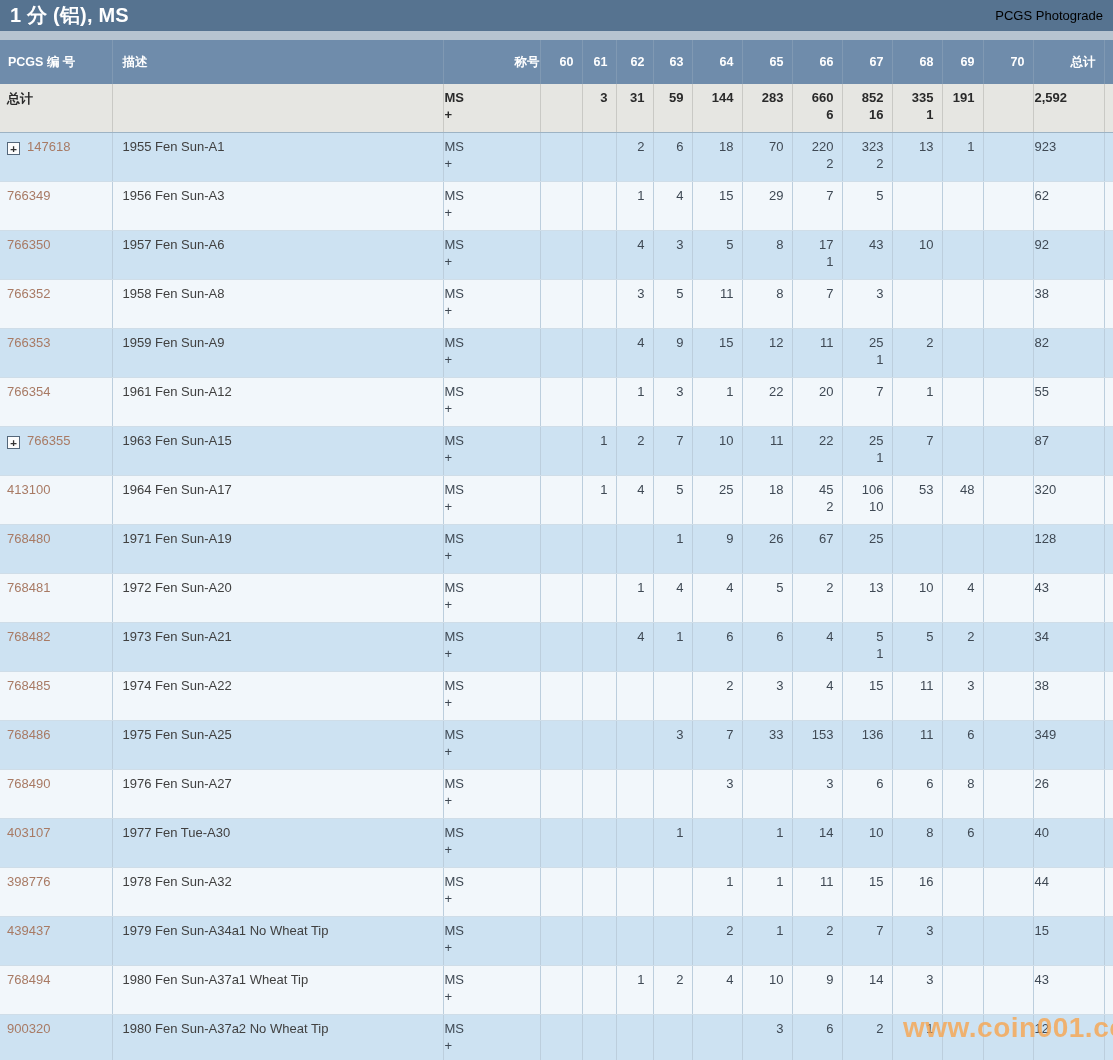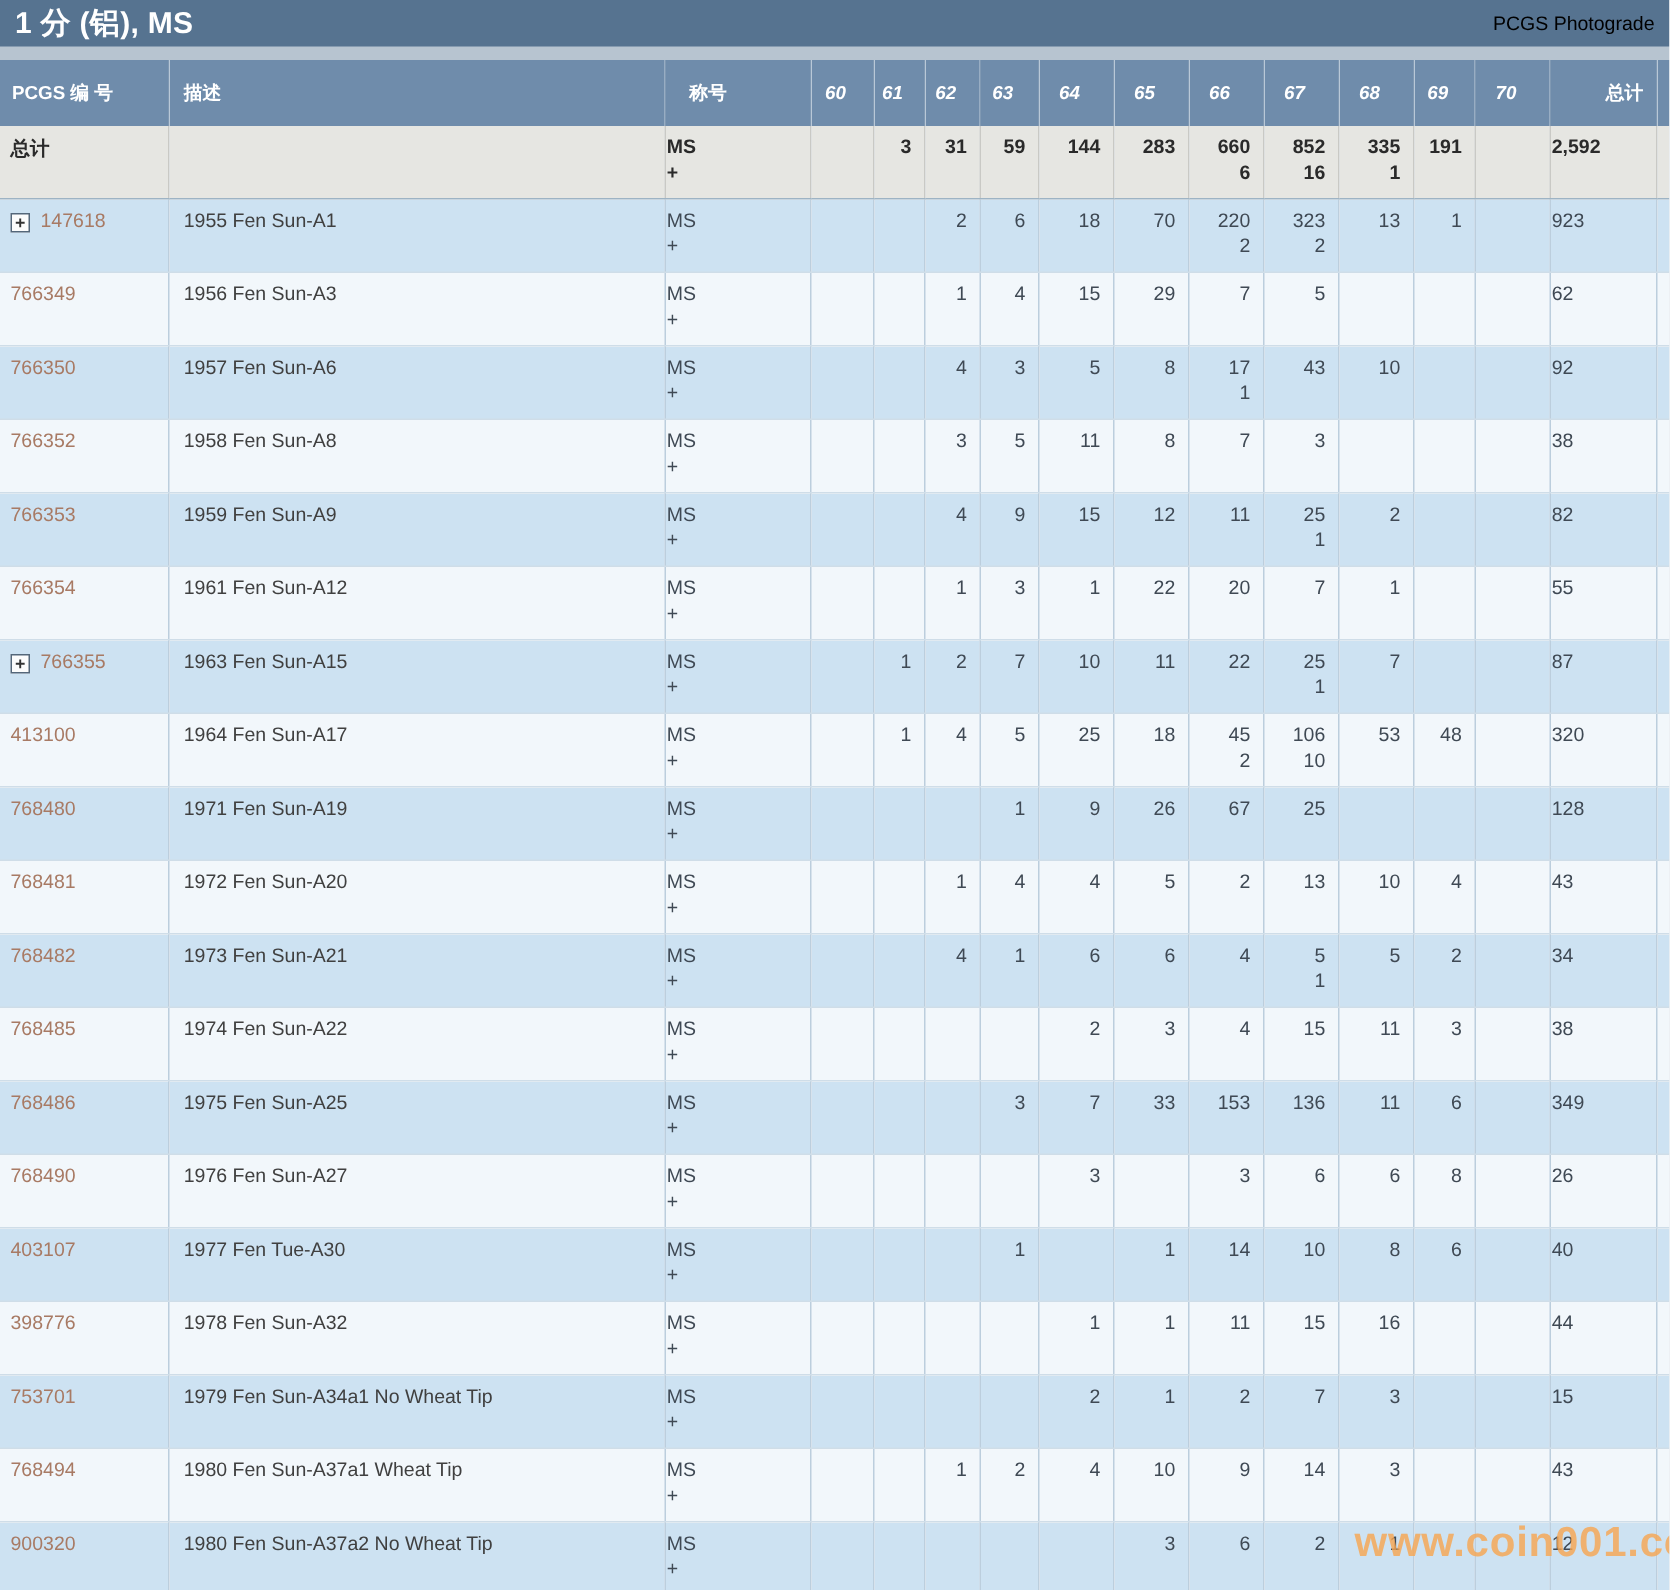--- a/index.html
+++ b/index.html
@@ -17,22 +17,22 @@
   .gap { height:9px; }
 
   
   table { border-collapse:collapse; table-layout:fixed; width:1113px; background:#f2f7fb; }
   thead th {
     background:#6f8cab; color:#ffffff; font-size:12.5px; font-weight:bold;
     height:44px; padding:0; border-right:1px solid #8099b3; white-space:nowrap; overflow:hidden;
   }
   thead th.th-id    { text-align:left;  padding-left:8px; }
   thead th.th-desc  { text-align:left;  padding-left:10px; }
-  thead th.th-des   { text-align:left;padding-left:16px; }
-  thead th.th-num   { padding-right:8px;font-style:italic; }
+  thead th.th-des   { text-align:right; }
+  thead th.th-num   { text-align:right; padding-right:8px; }
   thead th.th-total { text-align:right; padding-right:8px; }
   thead th.th-filler{ border-right:none; }
 
   tbody td {
     vertical-align:top; padding-top:6px; height:41px;
     font-size:13px; color:#3f4954;
     border-right:1px solid #bccedd; border-bottom:1px solid #cfdde8;
     white-space:nowrap; overflow:hidden;
   }
   tbody tr { height:47px; }
@@ -895,21 +895,21 @@
           </td>
           <td class="td-num">
             <div class="l1"></div>
           </td>
           <td class="td-total">
             <div class="l1">44</div>
           </td>
           <td class="td-filler"></td>
         </tr>
         <tr class="row-b">
-          <td class="td-id"><span class="id-text">753701</span></td>
+          <td class="td-id"><span class="id-text">439437</span></td>
           <td class="td-desc">1979 Fen Sun-A34a1 No Wheat Tip</td>
           <td class="td-des">
             <div class="l1">MS</div>
             <div class="l2">+</div>
           </td>
           <td class="td-num">
             <div class="l1"></div>
           </td>
           <td class="td-num">
             <div class="l1"></div>

